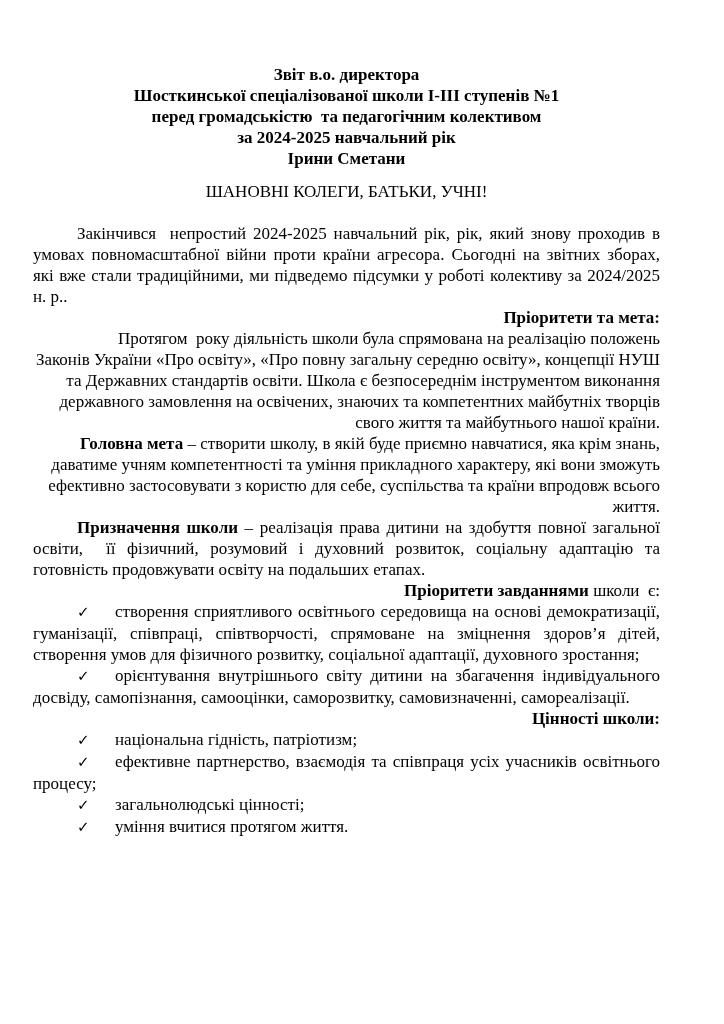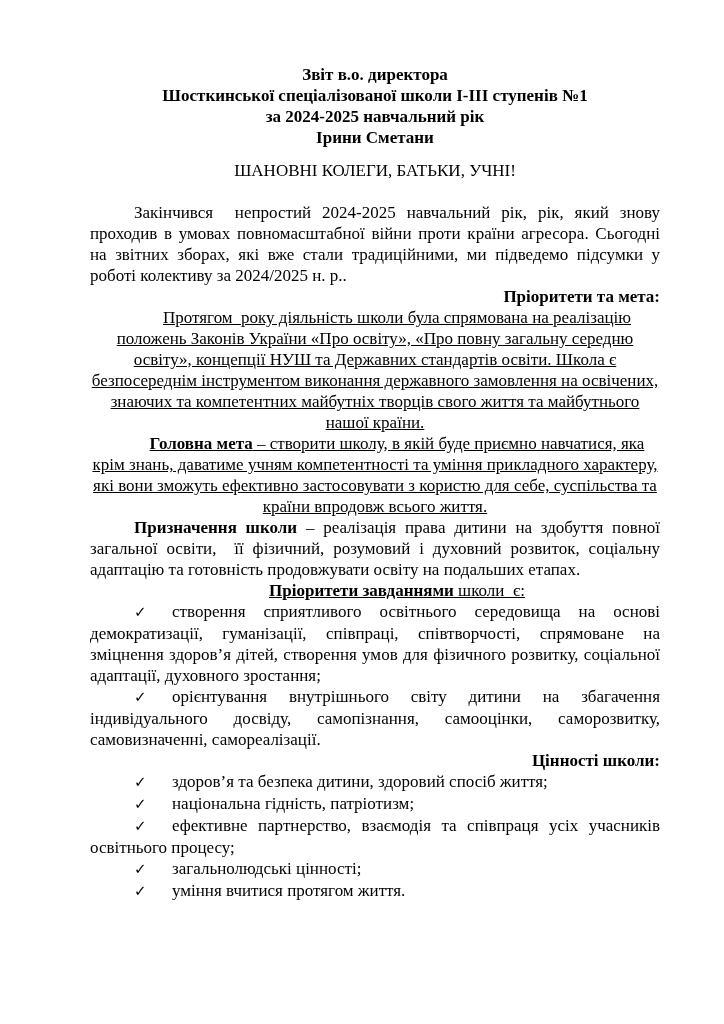--- a/index.html
+++ b/index.html
@@ -13,21 +13,21 @@
     overflow: hidden;
     font-family: "Liberation Serif", "DejaVu Serif", serif;
     font-size: 17px;
     line-height: 21px;
     color: #000000;
   }
   .page {
     box-sizing: border-box;
     width: 684px;
     height: 1024px;
-    padding: 64px 24px 0 90px; 
+    padding: 64px 24px 0 33px; 
     background: #ffffff;
   }
   .title-block {
     text-align: center;
     font-weight: bold;
     margin-bottom: 12px;
   }
   .title-line { display: block; }
   .salutation {
     text-align: center;
@@ -35,22 +35,21 @@
   }
   p {
     margin: 0;
   }
   .para {
     text-indent: 44px;
     text-align: justify;
   }
   .para-left {
     text-indent: 44px;
-    text-align: center;
-    text-decoration: underline;
+    text-align: right;
   }
   .heading {
     text-indent: 44px;
     font-weight: bold;
     text-align: right;
   }
   .lead { font-weight: bold; }
   .li {
     text-indent: 44px;
     text-align: justify;
@@ -64,20 +63,21 @@
   }
 </style>
 </head>
 <body>
 
 <div class="page">
 
   <div class="title-block">
     <span class="title-line">Звіт в.о. директора</span>
     <span class="title-line">Шосткинської спеціалізованої школи І-ІІІ ступенів №1</span>
+    <span class="title-line">перед громадськістю&nbsp; та педагогічним колективом</span>
     <span class="title-line">за 2024-2025 навчальний рік</span>
     <span class="title-line">Ірини Сметани</span>
   </div>
 
   <p class="salutation">ШАНОВНІ КОЛЕГИ, БАТЬКИ, УЧНІ!</p>
 
   <p class="para">Закінчився&nbsp; непростий 2024-2025 навчальний рік, рік, який знову проходив в умовах повномасштабної війни проти країни агресора. Сьогодні на звітних зборах, які вже стали традиційними, ми підведемо підсумки у роботі колективу за 2024/2025 н. р..</p>
 
   <p class="heading">Пріоритети та мета:</p>
 
@@ -89,21 +89,20 @@
 
   <p class="para-left"><span class="lead">Пріоритети завданнями</span><span> школи&nbsp; є:</span></p>
 
 
   <p class="li"><span class="tick">✓</span><span>створення сприятливого освітнього середовища на основі демократизації, гуманізації, співпраці, співтворчості, спрямоване на зміцнення здоров’я дітей, створення умов для фізичного розвитку, соціальної адаптації, духовного зростання;</span></p>
 
   <p class="li"><span class="tick">✓</span><span>орієнтування внутрішнього світу дитини на збагачення індивідуального досвіду, самопізнання, самооцінки, саморозвитку, самовизначенні, самореалізації.</span></p>
 
   <p class="heading">Цінності школи:</p>
 
-  <p class="li"><span class="tick">✓</span><span>здоров’я та безпека дитини, здоровий спосіб життя;</span></p>
 
   <p class="li"><span class="tick">✓</span><span>національна гідність, патріотизм;</span></p>
 
   <p class="li"><span class="tick">✓</span><span>ефективне партнерство,  взаємодія та співпраця усіх учасників освітнього процесу;</span></p>
 
   <p class="li"><span class="tick">✓</span><span>загальнолюдські цінності;</span></p>
 
   <p class="li"><span class="tick">✓</span><span>уміння вчитися протягом життя.</span></p>
 
 </div>

